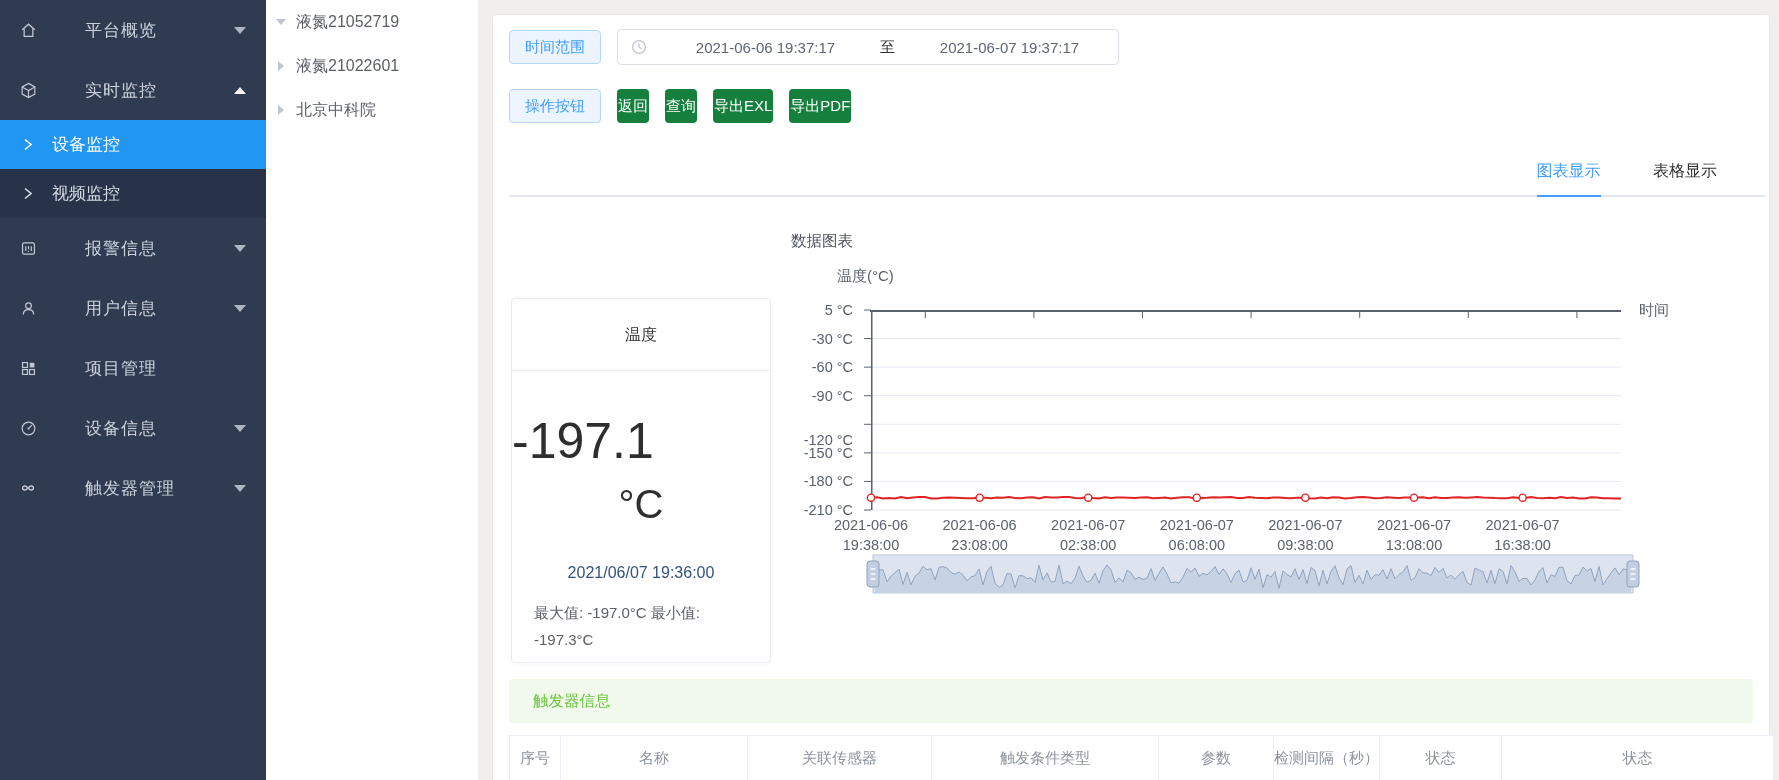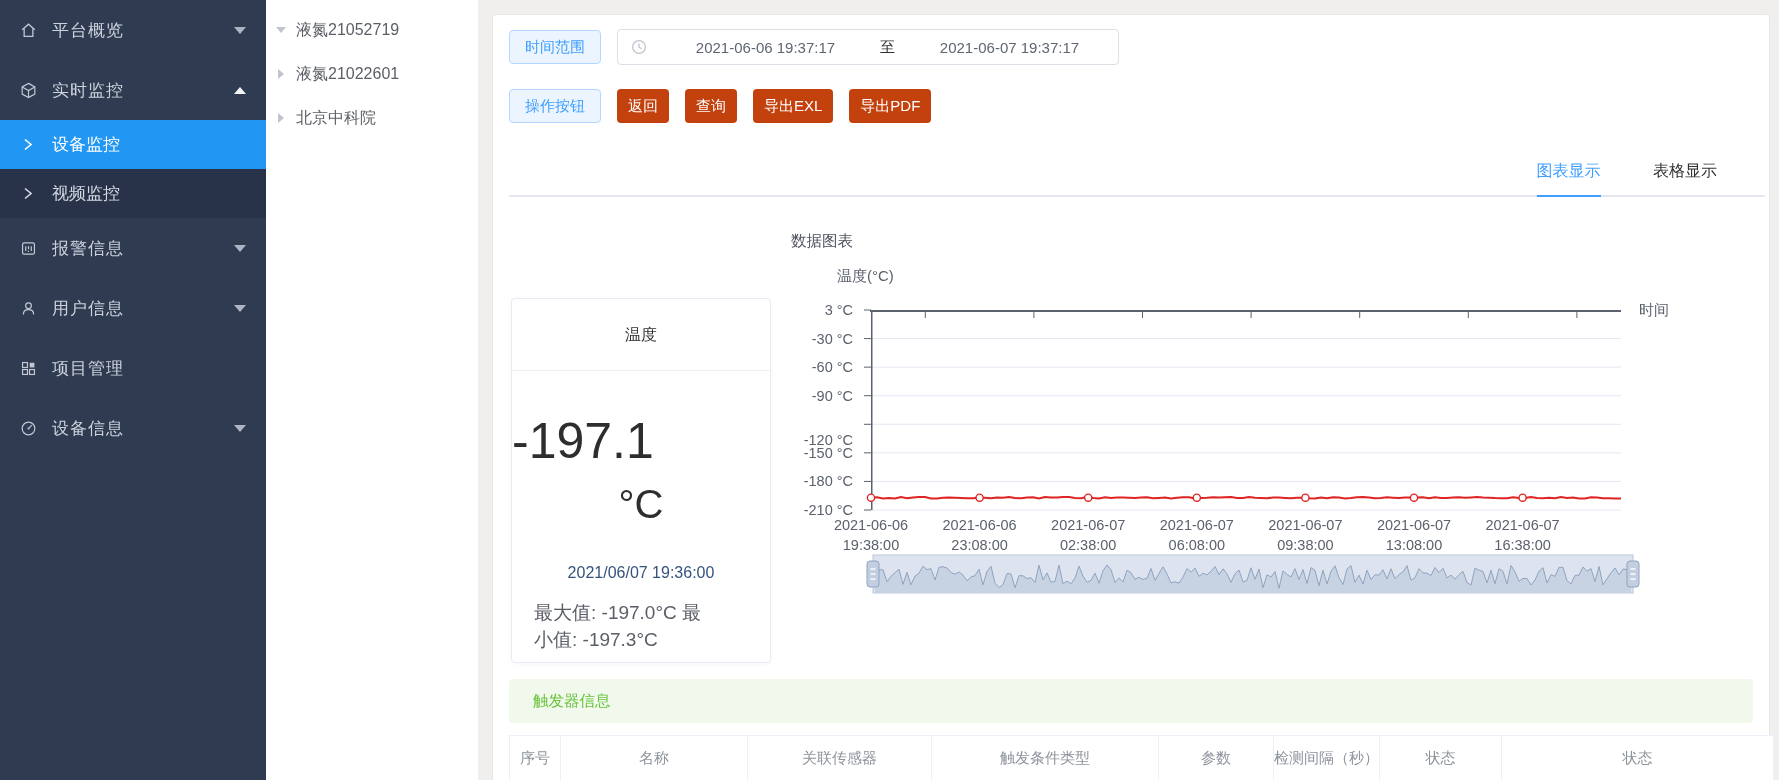--- a/index.html
+++ b/index.html
@@ -5,51 +5,51 @@
   * { margin:0; padding:0; box-sizing:border-box; }
   html,body { width:1779px; height:780px; overflow:hidden; background:#f0efed;
               font-family:"Liberation Sans", sans-serif; }
 
   
   .sidebar { position:absolute; left:0; top:0; width:266px; height:780px; background:#2f3b51; }
   .s-item { height:60px; display:flex; align-items:center; padding:0 20px 0 18px;
             color:#ccd2db; font-size:17px; cursor:pointer; }
   .s-icon { width:20px; height:20px; margin-right:14px; display:flex; align-items:center; justify-content:center; color:#c3c9d4; }
   .s-icon svg { display:block; }
-  .s-label { flex:1; letter-spacing:1px; }
+  .s-label { flex:1; letter-spacing:1px;margin-left:33px; }
   .caret { width:0; height:0; }
   .caret.down { border-left:6px solid transparent; border-right:6px solid transparent; border-top:7px solid #aeb5c2; }
   .caret.up   { border-left:6px solid transparent; border-right:6px solid transparent; border-bottom:7px solid #f2f4f8; }
   .s-subgroup { background:#283349; }
   .s-sub { height:49px; display:flex; align-items:center; padding-left:18px;
            color:#d6dbe4; font-size:17px; cursor:pointer; }
   .s-sub .chev { width:20px; margin-right:14px; display:flex; justify-content:center; }
   .s-sub.active { background:#2196f3; color:#fff; }
 
   
-  .tree { position:absolute; left:266px; top:0; width:212px; height:780px; background:#fff; padding-top:8px; }
+  .tree { position:absolute; left:266px; top:0; width:212px; height:780px; background:#fff; padding-top:0; }
   .t-item { height:44px; display:flex; align-items:center; font-size:16px; color:#5c6066; cursor:pointer; }
   .t-item .t-caret { margin:0 10px 0 10px; width:10px; display:flex; justify-content:center; }
   .tri-down { width:0; height:0; border-left:5px solid transparent; border-right:5px solid transparent; border-top:6px solid #c0c4cc; }
   .tri-right { width:0; height:0; border-top:5px solid transparent; border-bottom:5px solid transparent; border-left:6px solid #c0c4cc; }
   .t-item.child { padding-left:54px; }
 
   
   .card { position:absolute; left:492px; top:14px; width:1278px; height:1100px;
           background:#fff; border:1px solid #e7e7e7; border-radius:4px; padding-top:14px; }
   .row { display:flex; align-items:center; margin-left:16px; }
   .chip { height:34px; padding:0 15px; border:1px solid #b3d8ff; background:#ecf5ff; color:#409eff;
           border-radius:4px; font-size:15px; display:inline-flex; align-items:center; margin-right:16px; cursor:pointer; }
   .time-input { width:502px; height:36px; border:1px solid #dcdfe6; border-radius:4px; background:#fff;
                 display:flex; align-items:center; color:#5f6672; font-size:15px; cursor:pointer; }
   .clock { margin:0 10px 0 13px; display:flex; }
   .t-start,.t-end { flex:1; text-align:center; }
   .t-sep { padding:0 6px; color:#303133; }
   .row.actions { margin-top:24px; }
-  .btn { height:34px; padding:0 11px; background:#c2410c; border:none; border-radius:4px;
+  .btn { height:34px; padding:0 1px; background:#15803d; border:none; border-radius:4px;
          color:#fff; font-size:15px; margin-right:16px; cursor:pointer; }
 
   .tabs { position:relative; margin:38px 4px 0 16px; height:36px;text-align:right; }
   .tab { display:inline-block; height:36px; font-size:16px; color:#303133; margin-right:48px; cursor:pointer; position:relative; z-index:2; }
   .tab.active { color:#409eff; border-bottom:2px solid #409eff; }
   .tab-track { position:absolute; left:0; right:0; bottom:0; height:2px; background:#e4e7ed; z-index:1; }
 
   
   .chart-sec { position:relative; height:472px; }
   .chart-title { position:absolute; left:298px; top:34px; font-size:15.5px; color:#4f545e; }
@@ -63,21 +63,21 @@
            font-size:14.5px; color:#5b616d; line-height:20px; white-space:nowrap; }
   #dz { position:absolute; left:380px; top:358px; width:772px; height:40px; overflow:visible; cursor:pointer; }
 
   
   .temp-card { position:absolute; left:18px; top:101px; width:260px; height:365px;
                background:#fff; border:1px solid #e8ebf3; border-radius:4px; box-shadow:0 1px 6px rgba(0,0,0,.04); }
   .tc-head { height:72px; line-height:72px; text-align:center; font-size:16px; color:#303133; border-bottom:1px solid #eceef5; }
   .tc-value { margin-top:40px; text-align:left; font-size:50px; line-height:60px; color:#2e2e2e; }
   .tc-unit  { margin-top:8px; text-align:center; font-size:40px; line-height:50px; color:#2e2e2e; }
   .tc-date  { margin-top:34px; text-align:center; font-size:16px; line-height:20px; color:#35537d; }
-  .tc-stats { margin:16px 0 0 22px; width:180px; font-size:19px; line-height:27px; color:#5a5e66; }
+  .tc-stats { margin:16px 0 0 22px; width:180px; font-size:15px; line-height:27px; color:#5a5e66; }
 
   
   .trigger-bar { margin:10px 16px 0; height:44px; background:#f0f9eb; border-radius:4px;
                  display:flex; align-items:center; padding-left:24px; font-size:15.5px; color:#67c23a; }
   .trigger-table { margin:12px 16px 0; width:1264px; border-collapse:collapse; table-layout:fixed;
                    border:1px solid #edf1f7; }
   .trigger-table th { height:45px; border-right:1px solid #edf1f7; font-size:15px; font-weight:normal;
                       color:#8d939c; text-align:center; background:#fff; }
   .trigger-table th:last-child { border-right:none; }
 </style>
@@ -169,20 +169,29 @@
       <svg width="19" height="19" viewBox="0 0 24 24" fill="none" stroke="currentColor" stroke-width="1.5">
           <circle cx="12" cy="12" r="8"></circle>
           <circle cx="12" cy="12" r="1.4" fill="currentColor" stroke="none"></circle>
           <path d="M12.8 11.2 L16.3 7.7"></path>
         </svg>
     </span>
     <span class="s-label">设备信息</span>
     <span class="caret down"></span>
   </div>
 
+  <div class="s-item">
+    <span class="s-icon">
+      <svg width="20" height="20" viewBox="0 0 24 24" fill="none" stroke="currentColor" stroke-width="1.6">
+          <path d="M8.3 9.6 C4.6 9.6 4.6 14.4 8.3 14.4 C10.8 14.4 13.2 9.6 15.7 9.6 C19.4 9.6 19.4 14.4 15.7 14.4 C13.2 14.4 10.8 9.6 8.3 9.6 Z"></path>
+        </svg>
+    </span>
+    <span class="s-label">触发器管理</span>
+    <span class="caret down"></span>
+  </div>
 
 </aside>
 
 <nav class="tree">
   <div class="t-item">
     <span class="t-caret">
         <span class="tri-down"></span>
       </span>
     <span>液氮21052719</span>
   </div>
@@ -238,21 +247,21 @@
       <div class="tc-head">温度</div>
       <div class="tc-value">-197.1</div>
       <div class="tc-unit">°C</div>
       <div class="tc-date">2021/06/07 19:36:00</div>
       <div class="tc-stats">最大值: -197.0°C 最小值: -197.3°C</div>
     </div>
 
     <div class="ylab">温度(°C)</div>
     <div class="xlab">时间</div>
     <div id="yticks">
-        <div class="ytick" style="top: 0px;">3 °C</div>
+        <div class="ytick" style="top: 0px;">5 °C</div>
         <div class="ytick" style="top: 28.5714px;">-30 °C</div>
         <div class="ytick" style="top: 57.1429px;">-60 °C</div>
         <div class="ytick" style="top: 85.7143px;">-90 °C</div>
         <div class="ytick" style="top: 114.286px; margin-top: 16px;">-120 °C</div>
         <div class="ytick" style="top: 142.857px;">-150 °C</div>
         <div class="ytick" style="top: 171.429px;">-180 °C</div>
         <div class="ytick" style="top: 200px;">-210 °C</div>
       </div>
     <svg id="plot">
         <line x1="0" y1="28.571428571428573" x2="750" y2="28.571428571428573" stroke="#e4e8f1" stroke-width="1"></line>

